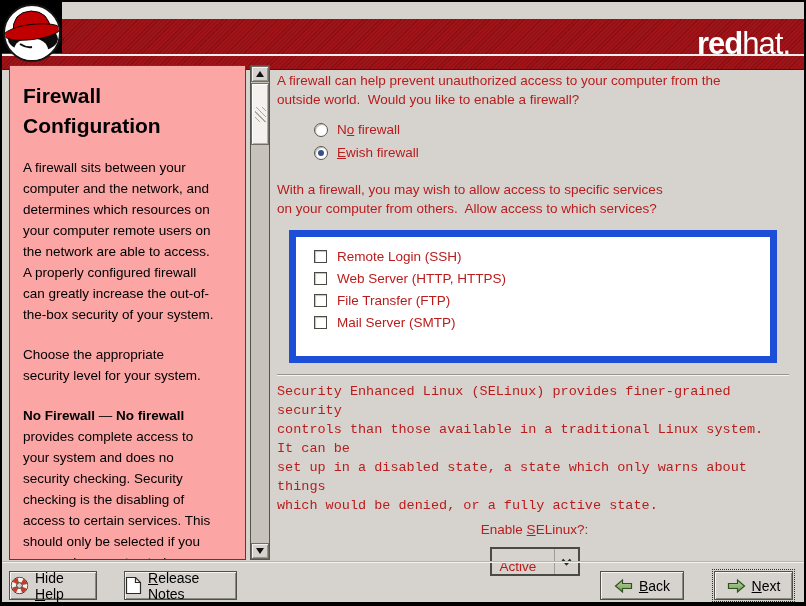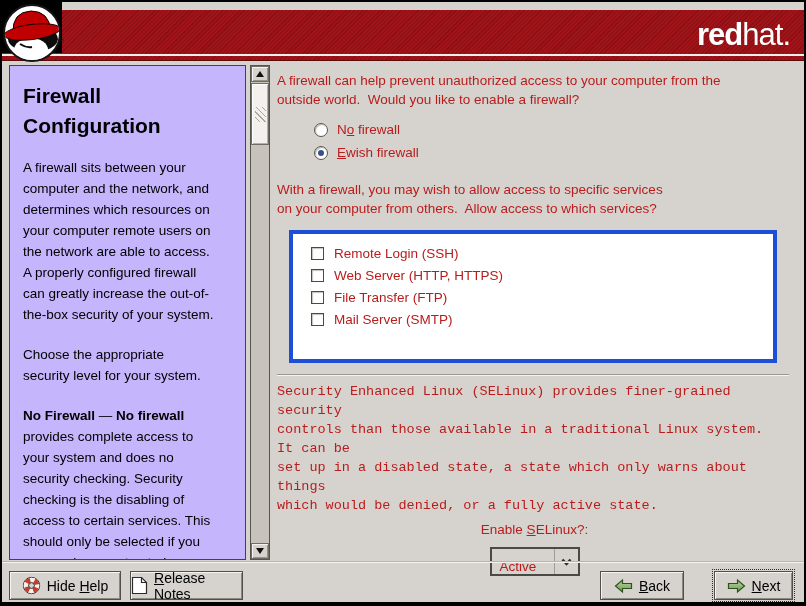--- a/index.html
+++ b/index.html
@@ -5,36 +5,36 @@
   * { margin:0; padding:0; box-sizing:border-box; }
   html,body { background:#555; }
   body { font-family:"Liberation Sans", sans-serif; }
   .screen {
     position:relative; width:806px; height:606px;
     background:#d6d3ce; border:2px solid #000; border-bottom-width:4px;
     overflow:hidden;
   }
   
   .banner {
-    position:absolute; left:0; top:8px; width:802px; height:51px;
+    position:absolute; left:0; top:17px; width:802px; height:51px;
     background:
       repeating-linear-gradient(135deg, rgba(0,0,0,0.10) 0 1px, rgba(255,255,255,0.02) 1px 3px),
       #9c1014;
     border-bottom:1px solid #5e0a0c;
   }
   .banner-highlight { position:absolute; left:0; top:52px; width:802px; height:2px; background:#efeeea; }
   .logo-badge { position:absolute; left:0; top:0; width:66px; height:64px; }
   .trademark { position:absolute; left:57px; top:35px; font-size:7px; color:#1a1a1a; }
   .brand { position:absolute; right:14px; top:7px; color:#fff; font-size:31px; letter-spacing:-1px; }
   .brand b { font-weight:bold; }
   .brand span.light { font-weight:normal; }
   
   .help-panel {
     position:absolute; left:7px; top:63px; width:237px; height:495px;
-    background:#c4b5fd; border:1px solid #44443e;
+    background:#fca5a5; border:1px solid #44443e;
     padding:15px 8px 0 13px; overflow:hidden; color:#000;
   }
   .help-title { font-size:21px; font-weight:bold; line-height:30px; margin-bottom:16px; width:210px; }
   .help-para { font-size:13.5px; line-height:21px; white-space:pre-wrap; margin-bottom:19px; width:214px; }
   .help-para b { font-weight:bold; }
   
   .scrollbar {
     position:absolute; left:248px; top:63px; width:20px; height:495px;
     background:#c7c3ba; border:1px solid #55554f;
   }
@@ -68,21 +68,21 @@
   }
   .radio.on::after {
     content:""; position:absolute; left:3px; top:3px; width:6px; height:6px;
     border-radius:50%; background:#35518c;
   }
   .radio-label, .check-label { font-size:13.5px; }
   .mn { text-decoration:underline; }
   .services-intro { margin-top:16px; }
   .services-box {
     margin:12px 0 0 12px; width:488px; height:133px;
-    background:#fff; border:4px solid #1d4ed8; padding-top:8px;
+    background:#fff; border:7px solid #1d4ed8; padding-top:8px;
   }
   .check-row { display:flex; align-items:center; height:22px; margin-left:18px; cursor:default; }
   .checkbox {
     width:13px; height:13px; background:#fff; border:1px solid #4a4a44;
     box-shadow:inset 1px 1px 1px #c4c1ba; margin-right:10px; flex:none;
   }
   .hsep { margin-top:11px; height:2px; width:512px;
     border-top:1px solid #9a968d; border-bottom:1px solid #f4f3f0; }
   .selinux-desc { margin-top:6px;font-family:Liberation Mono, monospace; }
   .selinux-row { display:flex; align-items:center; margin-top:7px; gap:10px;flex-direction:column; }
@@ -97,22 +97,22 @@
   
   .footer-groove { position:absolute; left:0; top:559px; width:802px; height:2px;
     border-top:1px solid #b9b5ac; border-bottom:1px solid #f2f1ee; }
   .btn {
     position:absolute; top:569px; height:29px;
     background:#d6d3ce; border:1px solid #50504a;
     box-shadow:inset 1px 1px 0 #f5f4f1, inset -1px -1px 0 #8a897f;
     display:flex; align-items:center; justify-content:center; gap:6px;
     font-size:14px; color:#000; cursor:default;
   }
-  .btn-hide-help { left:7px; width:112px; }
-  .btn-release-notes { left:128px; width:113px; }
+  .btn-hide-help { left:7px; width:88px; }
+  .btn-release-notes { left:122px; width:113px; }
   .btn-back { left:598px; width:84px; }
   .btn-next { left:712px; width:79px; outline:1px dotted #2e2e2a; outline-offset:1px; }
   .btn .icon { display:flex; flex:none; }
 </style>
 </head>
 <body>
 
 <div class="screen">
 
   <div class="banner">

